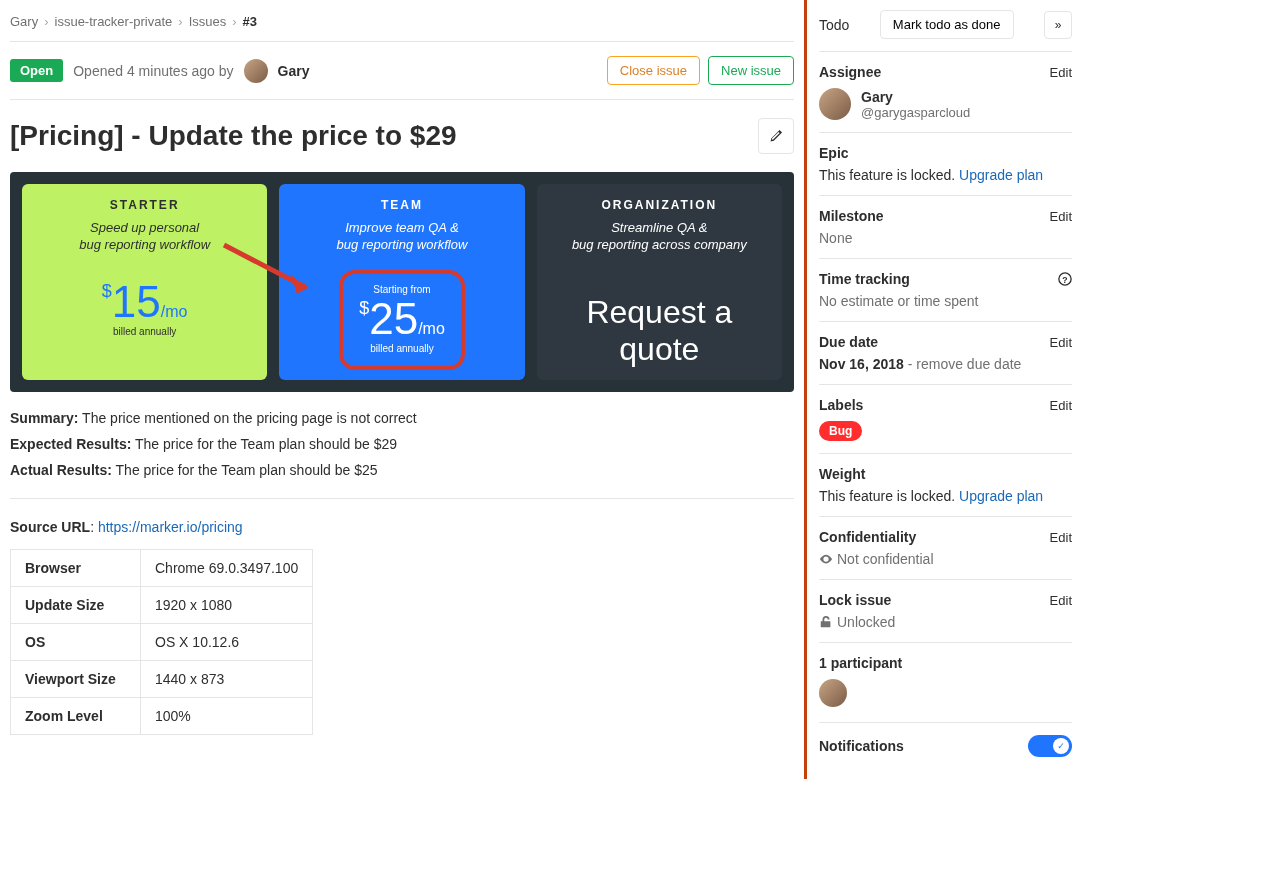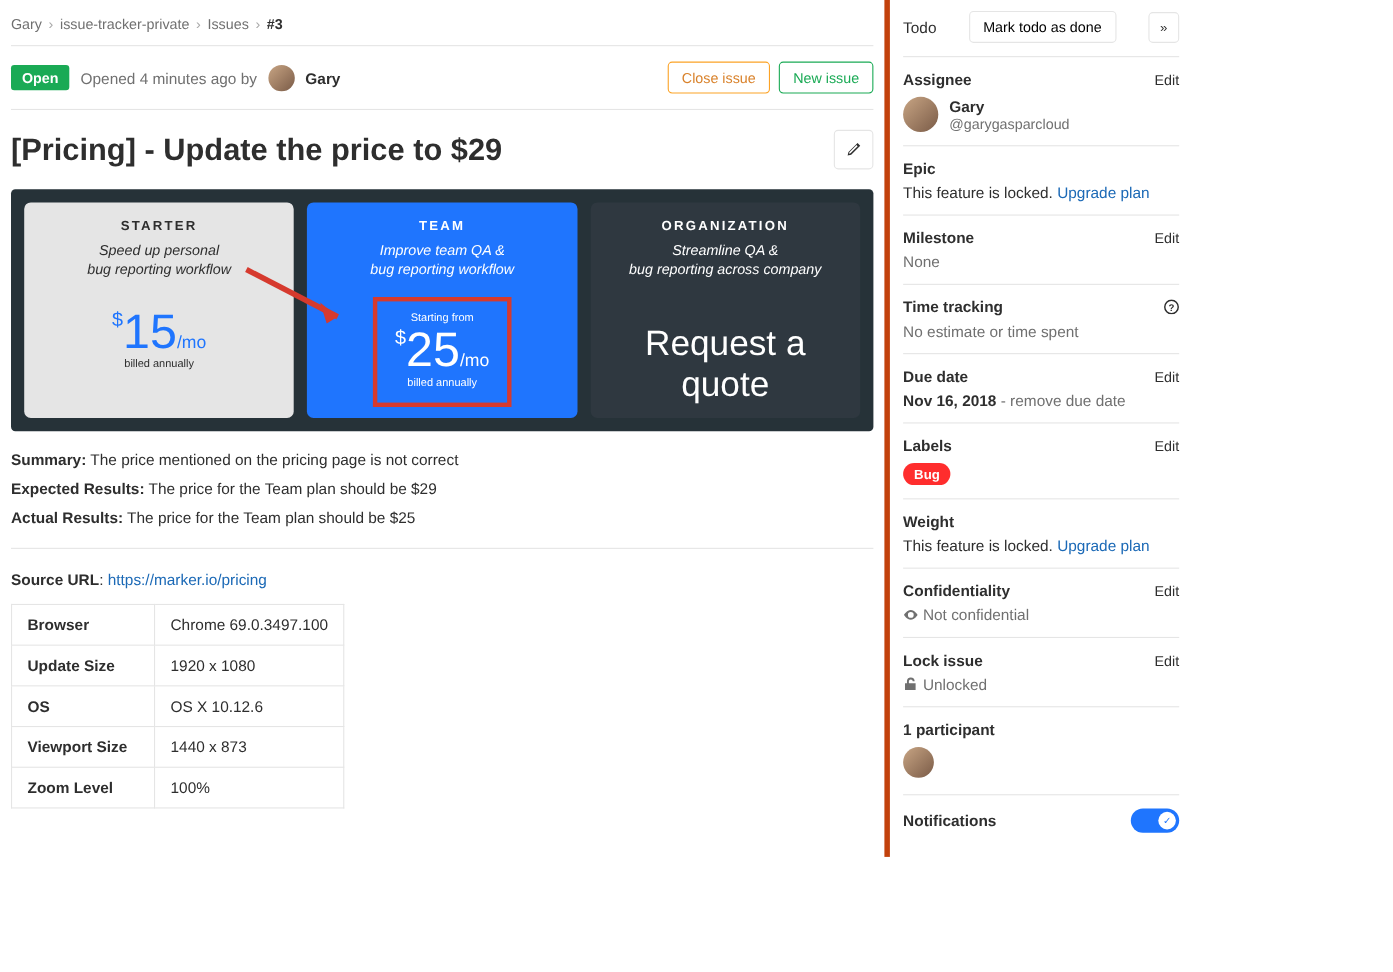--- a/index.html
+++ b/index.html
@@ -1,45 +1,45 @@
 <!DOCTYPE html>
 <html><head>
 <meta charset="utf-8">
 <style>
 * { box-sizing: border-box; margin: 0; padding: 0; }
 body { font-family: -apple-system, BlinkMacSystemFont, "Segoe UI", Helvetica, Arial, sans-serif; font-size: 14px; color: #2e2e2e; background: #fff; }
 .layout { display: flex; width: 1084px; }
 .main { flex: 1; padding: 10px 10px 20px 10px; }
-.sidebar { width: 280px; border-left: 5px solid #c2410c; padding: 10px 12px; }
+.sidebar { width: 280px; border-left: 3px solid #c2410c; padding: 10px 12px; }
 .breadcrumbs { display: flex; align-items: center; gap: 6px; font-size: 13px; color: #707070; padding: 4px 0 12px 0; border-bottom: 1px solid #e5e5e5; }
 .breadcrumbs a { color: #707070; text-decoration: none; }
 .breadcrumbs .sep { color: #aaa; }
 .breadcrumbs .current { color: #2e2e2e; font-weight: 600; }
 .meta-row { display: flex; align-items: center; justify-content: space-between; padding: 14px 0; border-bottom: 1px solid #e5e5e5; }
 .meta-left { display: flex; align-items: center; gap: 10px; }
 .badge-open { background: #1aaa55; color: #fff; font-weight: 600; padding: 4px 10px; border-radius: 3px; font-size: 13px; }
 .meta-text { color: #707070; font-size: 14px; }
 .avatar { width: 24px; height: 24px; border-radius: 50%; background: linear-gradient(135deg,#c8a584,#7a5b47); display: inline-block; }
 .author { font-weight: 700; color: #2e2e2e; }
 .meta-right { display: flex; gap: 8px; }
 .btn { border: 1px solid #e5e5e5; background: #fff; padding: 6px 12px; border-radius: 4px; font-size: 13px; cursor: pointer; }
 .btn-warn { border-color: #fca326; color: #d9822b; }
 .btn-success { border-color: #1aaa55; color: #1aaa55; }
 .title-row { display: flex; align-items: center; justify-content: space-between; margin: 18px 0 18px 0; }
 .issue-title { font-size: 28px; font-weight: 700; }
 .edit-btn { width: 36px; height: 36px; border: 1px solid #e5e5e5; border-radius: 4px; display: flex; align-items: center; justify-content: center; cursor: pointer; }
 .screenshot-wrap { background: #263238; border-radius: 4px; padding: 12px 12px; display: flex; gap: 12px; margin-bottom: 18px; position: relative; height: 220px; }
 .plan-card { flex: 1; border-radius: 6px; padding: 14px 12px; text-align: center; position: relative; }
-.plan-starter { background: #e5e5e5; color: #2e2e2e; }
+.plan-starter { background: #bef264; color: #2e2e2e; }
 .plan-team { background: #1f75fe; color: #fff; }
 .plan-org { background: #2f3840; color: #fff; }
 .plan-tier { font-size: 12px; letter-spacing: 2px; font-weight: 700; margin-bottom: 8px; }
 .plan-tag { font-size: 13px; font-style: italic; line-height: 1.3; margin-bottom: 12px; }
 .price-box { display: inline-block; padding: 10px 16px 12px 16px; margin-top: 4px; }
-.price-box.highlight { border: 4px solid #d63a2e; border-radius: 0; }
+.price-box.highlight { border: 4px solid #d63a2e; border-radius: 16px; }
 .price-start { font-size: 10px; margin-bottom: 2px; }
 .price-val { font-size: 44px; font-weight: 300; line-height: 1; }
 .price-val .dollar { font-size: 18px; vertical-align: 20px; }
 .price-val .permo { font-size: 16px; }
 .price-sub { font-size: 10px; margin-top: 2px; }
 .plan-starter .price-val { color: #1f75fe; }
 .quote { font-size: 32px; font-weight: 400; margin-top: 40px; }
 .arrow { position: absolute; left: -60px; top: 56px; }
 .section-p { margin: 10px 0; font-size: 14px; }
 .section-p b { font-weight: 700; }

